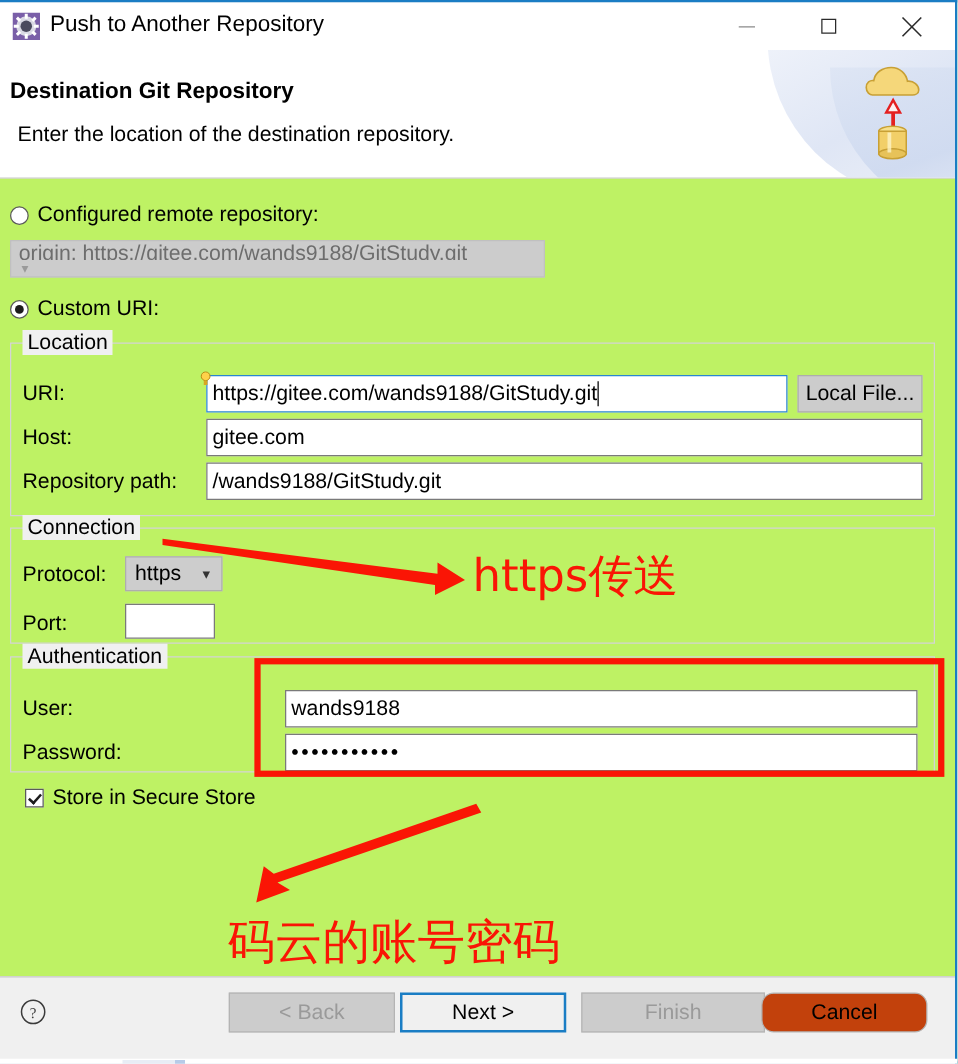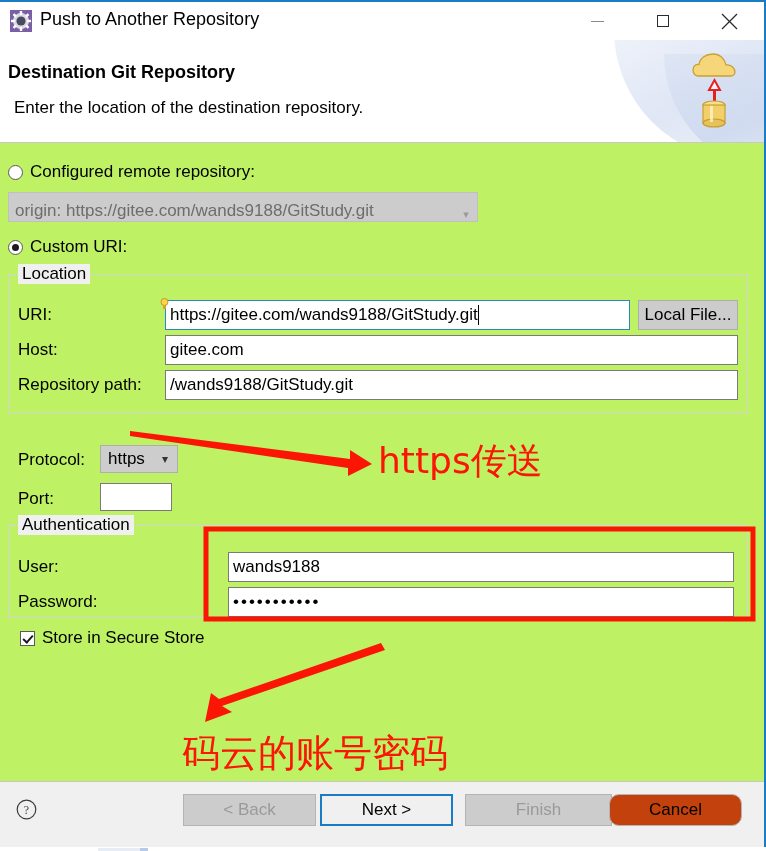--- a/index.html
+++ b/index.html
@@ -135,26 +135,27 @@
   .radio-label {
     margin-left: 7px;
     font-size: 17px;
     color: #000;
     white-space: nowrap;
   }
 
   .combo-disabled {
     position: absolute;
     left: 8px; top: 190px;
-    width: 470px; height: 30px;
+    width: 428px; height: 30px;
     background: #cccccc;
     border: 1px solid #c0c0c0;
     box-sizing: border-box;
-    display: flex; align-items: flex-end;
-    cursor: default;
+    display: flex; align-items: flex-start;
+    cursor: default;
+    flex-direction: column;
   }
   .combo-disabled .txt {
     padding-left: 6px;
     font-size: 17px;
     color: #6d6d6d;
     white-space: nowrap;
     flex: 1;
     overflow: hidden;
   }
   .combo-disabled .arrow {
@@ -421,20 +422,23 @@
     <div class="field-label" style="left:18px; top:197px;">Host:</div>
     <div class="txtfield" style="left:165px; top:192px; width:573px; height:30px;">
       <span>gitee.com</span>
     </div>
 
     <div class="field-label" style="left:18px; top:232px;">Repository path:</div>
     <div class="txtfield" style="left:165px; top:227px; width:573px; height:30px;">
       <span>/wands9188/GitStudy.git</span>
     </div>
 
+    <div class="group" style="left:8px; top:279px; width:740px; height:93px;">
+      <span class="group-title">Connection</span>
+    </div>
     <div class="field-label" style="left:18px; top:307px;">Protocol:</div>
     <div class="dropdown" style="left:100px; top:302px; width:78px; height:28px;">
       <span class="v">https</span>
       <span class="a">▾</span>
     </div>
     <div class="field-label" style="left:18px; top:346px;">Port:</div>
     <div class="txtfield" style="left:100px; top:340px; width:72px; height:28px;">
       <span></span>
     </div>
 

